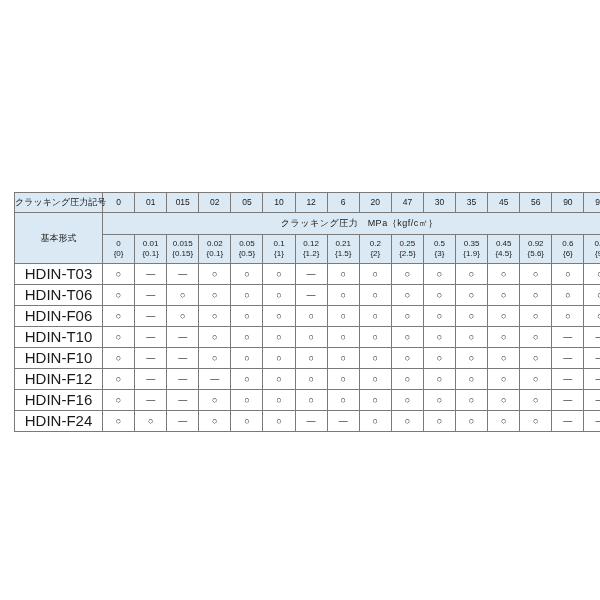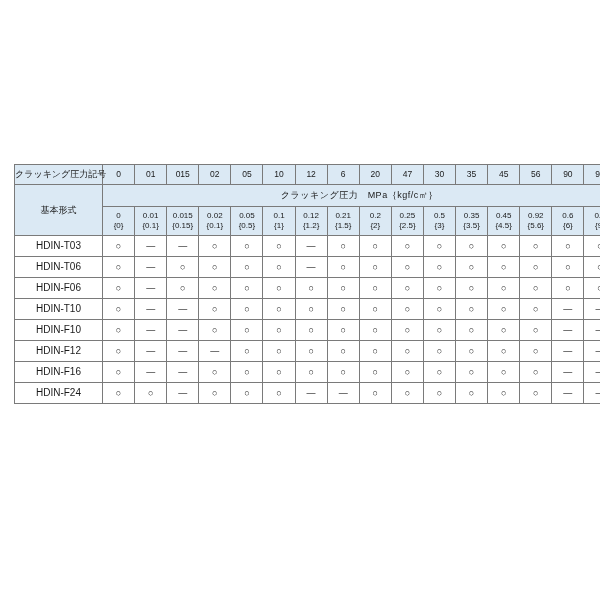--- a/index.html
+++ b/index.html
@@ -10,21 +10,21 @@
     width: 600px;
     height: 600px;
     background: #ffffff;
     font-family: "Liberation Sans", sans-serif;
     position: relative;
     overflow: hidden;
   }
   #table-wrap {
     position: absolute;
     left: 14px;
-    top: 164px;
+    top: 192px;
     width: 572px;
   }
   table.spec {
     border-collapse: collapse;
     table-layout: fixed;
     width: 572px;
     background: #ffffff;
   }
   table.spec td, table.spec th {
     border: 1px solid #7a7a7a;
@@ -58,21 +58,21 @@
   .hdr-val {
     background: #dbe9f4;
     font-size: 8px;
     height: 28px;
     line-height: 1.25;
     white-space: nowrap;
   }
   .hdr-val .v1 { display: block; }
   .hdr-val .v2 { display: block; }
   .model {
-    font-size: 10px;
+    font-size: 15px;
     height: 20px;
     line-height: 20px;
     text-align: center;
     white-space: nowrap;
     background: #ffffff;
   }
   .cell {
     font-size: 9px;
     height: 20px;
     line-height: 20px;
@@ -180,21 +180,21 @@
           <td class="hdr-val">
             <span class="v1">0.25</span>
             <span class="v2">{2.5}</span>
           </td>
           <td class="hdr-val">
             <span class="v1">0.5</span>
             <span class="v2">{3}</span>
           </td>
           <td class="hdr-val">
             <span class="v1">0.35</span>
-            <span class="v2">{3.5}</span>
+            <span class="v2">{1.9}</span>
           </td>
           <td class="hdr-val">
             <span class="v1">0.45</span>
             <span class="v2">{4.5}</span>
           </td>
           <td class="hdr-val">
             <span class="v1">0.92</span>
             <span class="v2">{5.6}</span>
           </td>
           <td class="hdr-val">

